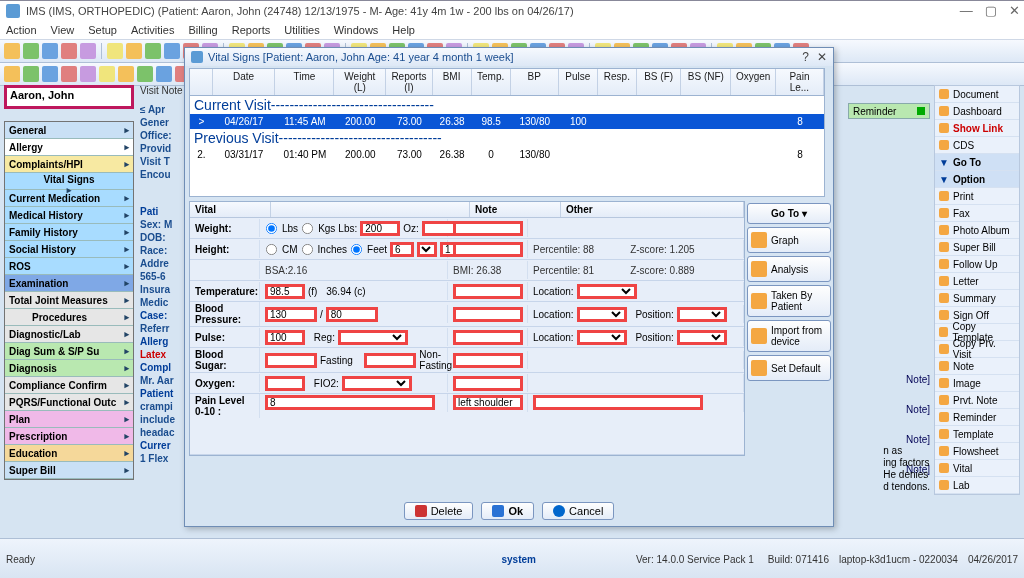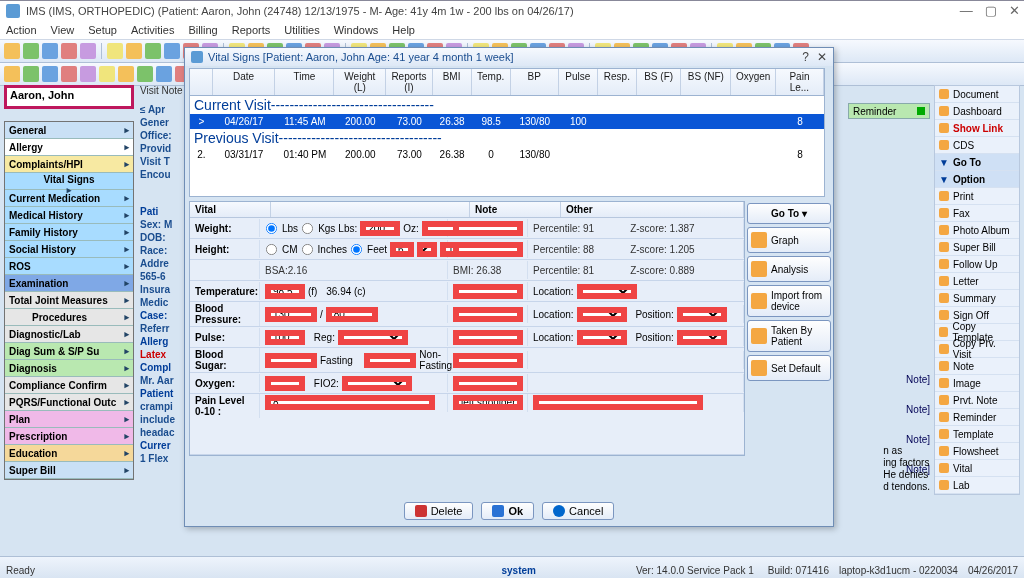--- a/index.html
+++ b/index.html
@@ -18,21 +18,21 @@
 .patname{background:#fff;border:3px solid #be185d;height:16px;padding:1px 3px;font-weight:bold;overflow:hidden;}
 .navlist{margin-top:12px;border:1px solid #737373;}
 .navitem{height:14px;padding:1px 4px;font-weight:bold;display:flex;justify-content:space-between;align-items:center;border-bottom:1px solid #9bb;cursor:default;font-size:10px;}
 .navitem .arr{color:#246;font-size:9px;}
 .centerpreview{position:absolute;left:140px;top:0;width:60px;color:#1a4d8f;font-size:10px;line-height:13px;font-weight:bold;overflow:hidden;}
 .rightcol{position:absolute;right:4px;top:0;width:86px;}
 .rmenu{border:1px solid #b8c8de;background:#eaf1fb;}
 .ritem{height:14px;padding:1px 4px;display:flex;align-items:center;gap:4px;font-size:10px;border-bottom:1px solid #d5e1f1;cursor:default;}
 .ritem.red{color:#c00;font-weight:bold;}
 .ricn{width:10px;height:10px;display:inline-block;background:#f4a742;border-radius:2px;}
-.statusbar{position:absolute;bottom:0;left:0;right:0;height:16px;background:linear-gradient(#eef4fc,#d8e4f2);border-top:1px solid #aebfd6;font-size:10px;display:flex;align-items:flex-end;padding:3px 6px;color:#333;margin-top:26px;}
+.statusbar{position:absolute;bottom:0;left:0;right:0;height:16px;background:linear-gradient(#eef4fc,#d8e4f2);border-top:1px solid #aebfd6;font-size:10px;display:flex;align-items:center;padding:12px 6px;color:#333;margin-top:26px;}
 .statusbar .sgrow{flex:1;}
 
 .dlg{position:absolute;left:184px;top:46px;width:648px;height:478px;background:#d6e4f2;border:1px solid #6f8db5;box-shadow:2px 2px 6px rgba(0,0,0,.25);}
 .dlgtitle{height:18px;background:linear-gradient(#f6f9fe,#dde8f6);display:flex;align-items:center;padding:0 6px;color:#1a4d8f;}
 .dlgtitle .dwin{position:absolute;right:6px;top:2px;display:flex;gap:8px;color:#444;font-size:12px;}
 .grid{background:#fff;margin:2px 8px 0 4px;border:1px solid #9cb3d1;}
 .ghead{display:flex;background:linear-gradient(#f6f9fe,#e4ecf8);border-bottom:1px solid #9cb3d1;}
 .ghead div{padding:2px 4px;border-right:1px solid #c3d1e5;font-size:10px;color:#1a1a1a;text-align:center;box-sizing:border-box;}
 .gbody{height:100px;overflow:auto;}
 .gsect{color:#003d99;font-size:14px;padding:1px 4px;}
@@ -40,21 +40,21 @@
 .grow div{padding:2px 4px;box-sizing:border-box;text-align:center;}
 .grow.sel{background:#0a56d6;color:#fff;}
 .cw1{width:24px}.cw2{width:68px}.cw3{width:64px}.cw4{width:56px}.cw5{width:50px}.cw6{width:42px}.cw7{width:42px}.cw8{width:52px}.cw9{width:42px}.cw10{width:42px}.cw11{width:48px}.cw12{width:54px}.cw13{width:48px}.cw14{width:52px}
 .form{margin:4px 4px 0 4px;display:flex;gap:4px;}
 .vitbl{flex:1;border:1px solid #9cb3d1;background:#e7eef9;}
 .vitbl .hrow{display:flex;background:linear-gradient(#f6f9fe,#e4ecf8);border-bottom:1px solid #b7c7de;}
 .vitbl .hrow div{padding:2px 5px;font-weight:bold;font-size:10px;border-right:1px solid #c3d1e5;}
 .col-l{width:70px}.col-v{width:188px}.col-n{width:80px}.col-o{flex:1}
 .frow{display:flex;border-bottom:1px solid #c7d5ea;min-height:20px;align-items:center;}
 .frow>div{padding:1px 5px;border-right:1px solid #d3dff0;min-height:18px;display:flex;align-items:center;gap:3px;font-size:10px;box-sizing:border-box;}
-.inp{height:15px;border:6px solid #ef4444;background:#fff;font-size:10px;box-sizing:border-box;}
+.inp{height:15px;border:3px solid #ef4444;background:#fff;font-size:10px;box-sizing:border-box;}
 .num{width:40px}.num2{width:52px}
 input[type=radio]{margin:0 1px 0 0;transform:scale(.85);}
 .sidebtns{width:80px;display:flex;flex-direction:column;gap:3px;align-items:center;padding-top:2px;}
 .sbtn{width:76px;background:linear-gradient(#fefefe,#e4ecf8);border:1px solid #7b96c0;border-radius:3px;font-size:10px;padding:4px 3px;display:flex;align-items:center;gap:4px;cursor:default;}
 .sbtn .sicn{width:16px;height:16px;background:#f4a742;border-radius:2px;flex-shrink:0;}
 .dlgfoot{position:absolute;bottom:6px;left:0;right:0;display:flex;justify-content:center;gap:8px;}
 .fbtn{background:linear-gradient(#fefefe,#e4ecf8);border:1px solid #7b96c0;border-radius:3px;padding:2px 10px;font-size:11px;display:flex;align-items:center;gap:4px;cursor:default;}
 .fbtn .ficn{width:12px;height:12px;background:#2a72d4;border-radius:2px;}
 .pale{color:#333}
 .tabhead{position:absolute;left:140px;top:0;right:94px;height:14px;font-size:10px;color:#333;overflow:hidden;}
@@ -485,25 +485,20 @@
             <input type="radio" style="">
               <span>Kgs</span>
             <span>Lbs:</span>
               <input class="inp num" value="200" style="">
             <span>Oz:</span>
               <input class="inp num2" style="">
           </div>
           <div class="col-n">
               <input class="inp" style="width: 70px;">
             </div>
-          <div class="col-o pale">
-              <span>Percentile: 91</span>
-              <span style="width:30px"></span>
-              <span>Z-score: 1.387</span>
-            </div>
         </div>
         <div class="frow">
           <div class="col-l">
               <b>Height:</b>
             </div>
           <div class="col-v">
             <input type="radio" style="">
               <span>CM</span>
             <input type="radio" style="">
               <span>Inches</span>
@@ -605,25 +600,25 @@
           <div class="sbtn">
             <span class="sicn"></span>
             <span>Graph</span>
           </div>
           <div class="sbtn">
             <span class="sicn"></span>
             <span>Analysis</span>
           </div>
           <div class="sbtn">
             <span class="sicn"></span>
-            <span>Import from device</span>
+            <span>Taken By Patient</span>
           </div>
           <div class="sbtn">
             <span class="sicn"></span>
-            <span>Taken By Patient</span>
+            <span>Import from device</span>
           </div>
           <div class="sbtn">
             <span class="sicn"></span>
             <span>Set Default</span>
           </div>
         </div>
     </div>
 
     <div class="dlgfoot">
       <div class="fbtn">

